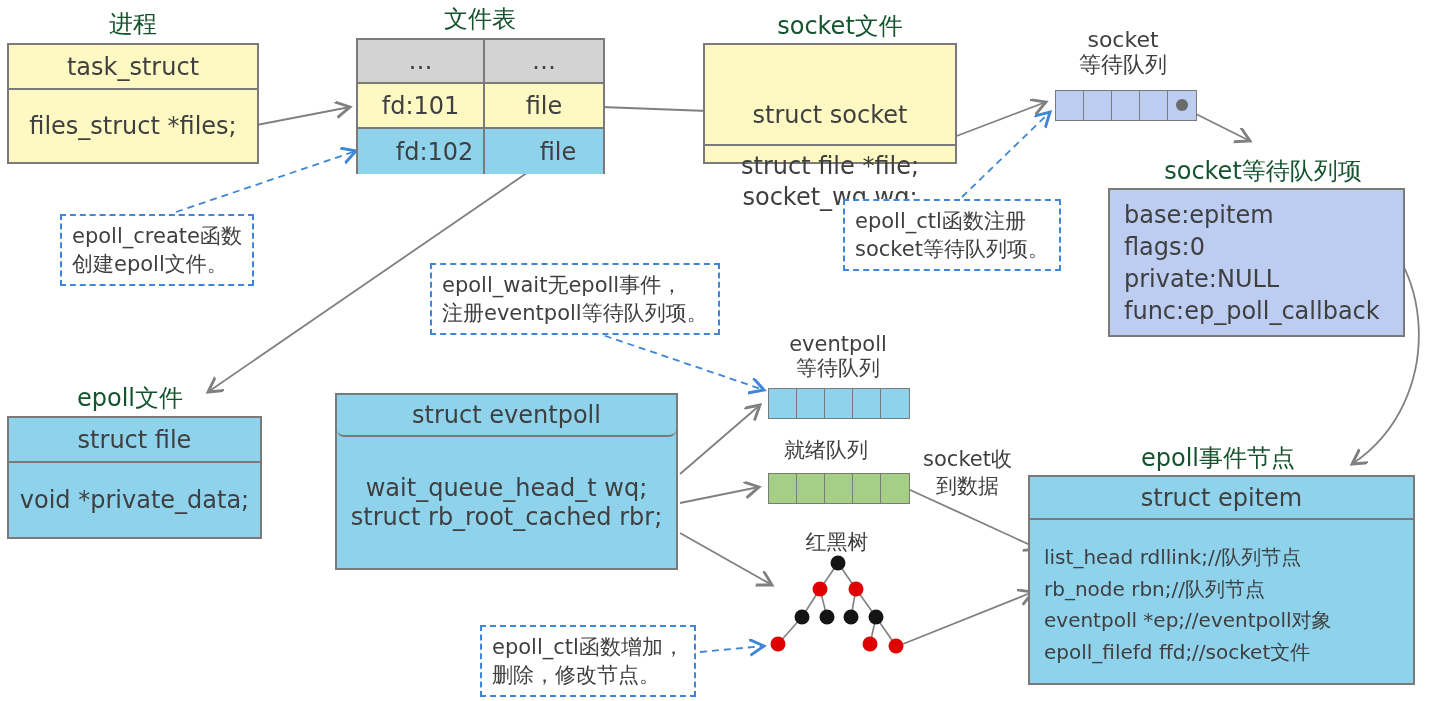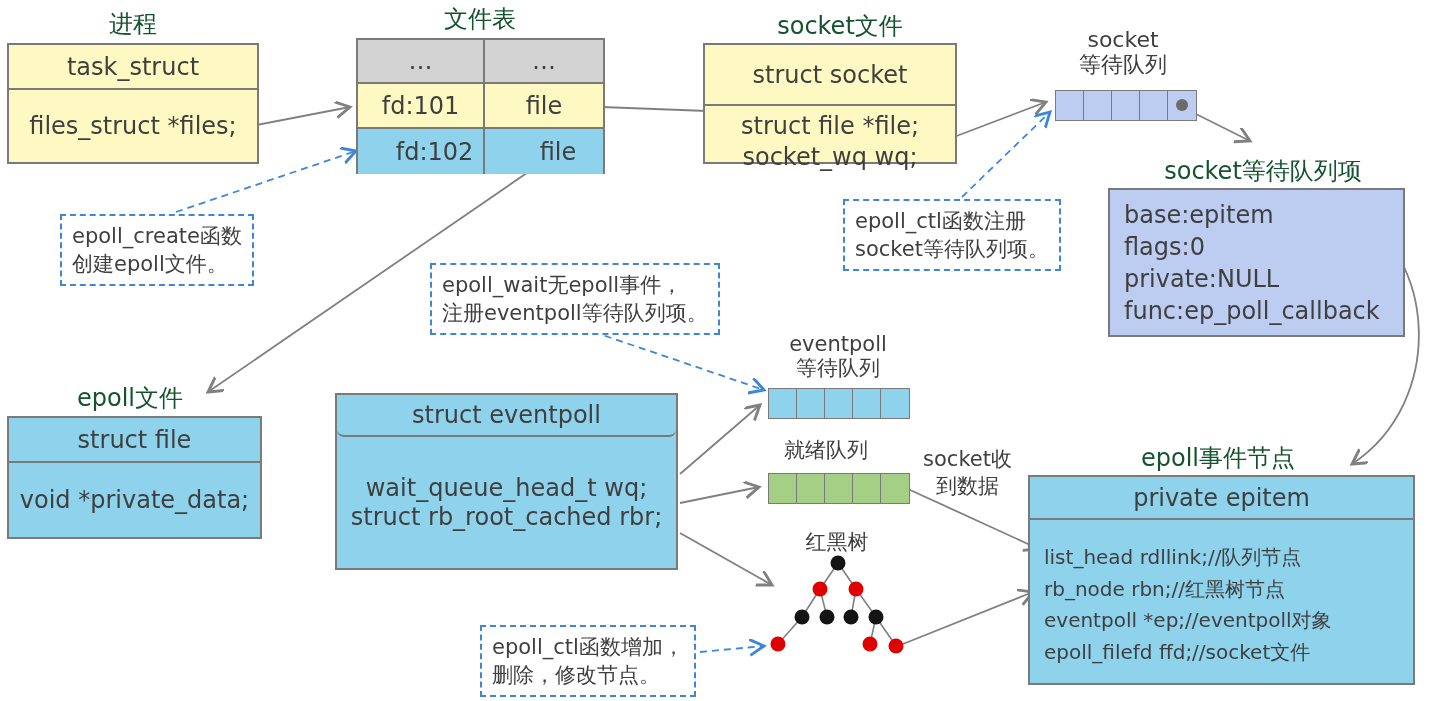--- a/index.html
+++ b/index.html
@@ -104,21 +104,21 @@
     <div class="fcell grayrow">…</div>
     <div class="fcell grayrow">…</div>
     <div class="fcell pink">fd:101</div>
     <div class="fcell pink">file</div>
     <div class="fcell blue">fd:102</div>
     <div class="fcell blue">file</div>
   </div>
 
   <div class="abs title" style="left:740px;top:10px;width:200px;">socket文件</div>
   <div class="struct-box pink" style="left:703px;top:43px;width:254px;height:121px;">
-    <div class="struct-header" style="height:61px;">struct socket</div>
+    <div class="struct-header" style="height:61px;margin-top:40px;">struct socket</div>
     <div class="struct-body" style="height:72px;line-height:31px;">
       <span>struct file *file;</span>
       <span>socket_wq wq;</span>
     </div>
   </div>
 
   <div class="abs small-title" style="left:1048px;top:27px;width:150px;line-height:25px;font-size:22px;">
     <div>socket</div>
     <div>等待队列</div>
   </div>
@@ -193,22 +193,22 @@
 
   <div class="abs small-title" style="left:905px;top:446px;width:125px;line-height:27px;">
     <div>socket收</div>
     <div>到数据</div>
   </div>
 
   <div class="abs small-title" style="left:777px;top:528px;width:120px;">红黑树</div>
 
   <div class="abs title" style="left:1118px;top:442px;width:200px;">epoll事件节点</div>
   <div class="struct-box blue" style="left:1028px;top:475px;width:387px;height:210px;">
-    <div class="struct-header" style="height:43px;">private epitem</div>
+    <div class="struct-header" style="height:43px;">struct epitem</div>
     <div class="epitem-lines">
       <div>list_head rdllink;//队列节点</div>
-      <div>rb_node rbn;//红黑树节点</div>
+      <div>rb_node rbn;//队列节点</div>
       <div>eventpoll *ep;//eventpoll对象</div>
       <div>epoll_filefd ffd;//socket文件</div>
     </div>
   </div>
 
 </div>
 
 </body></html>

